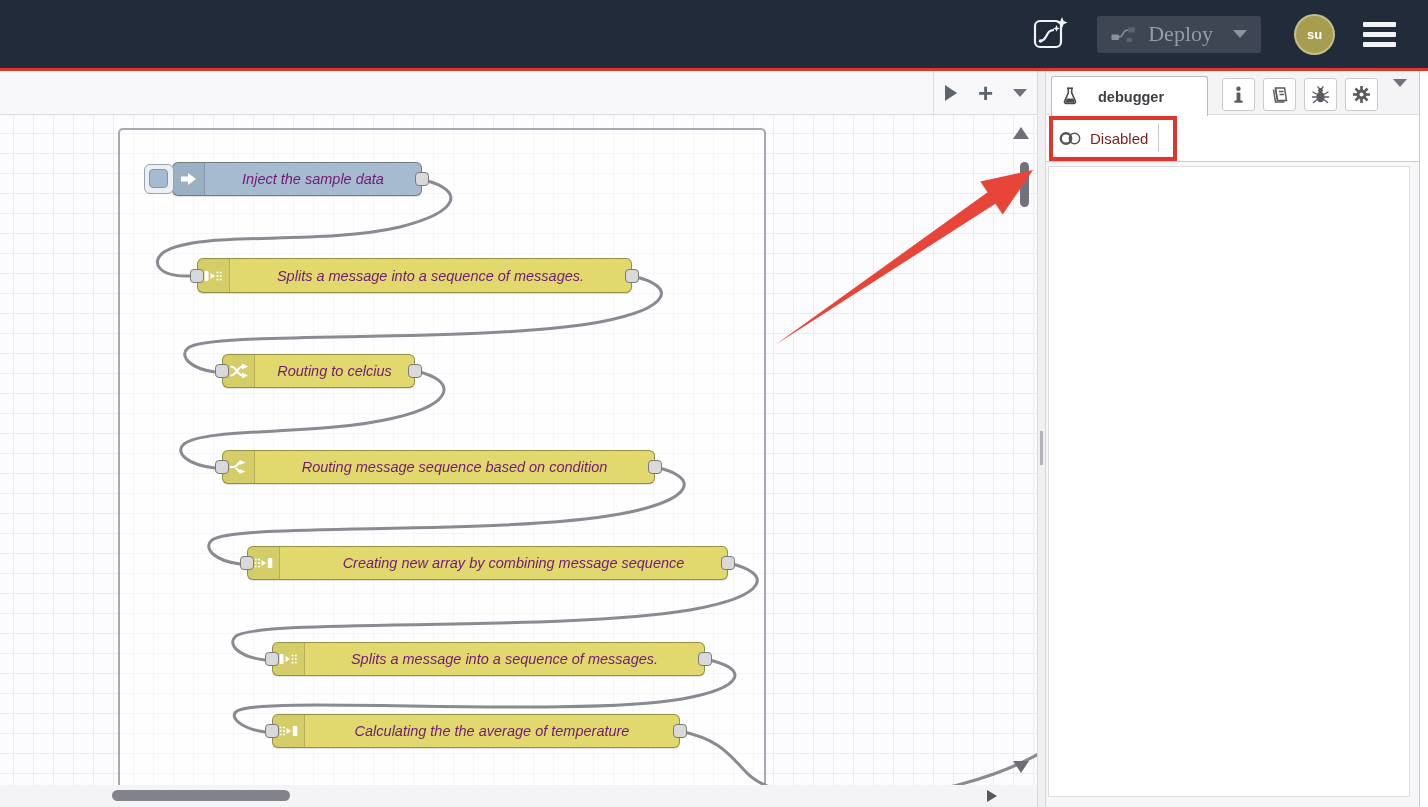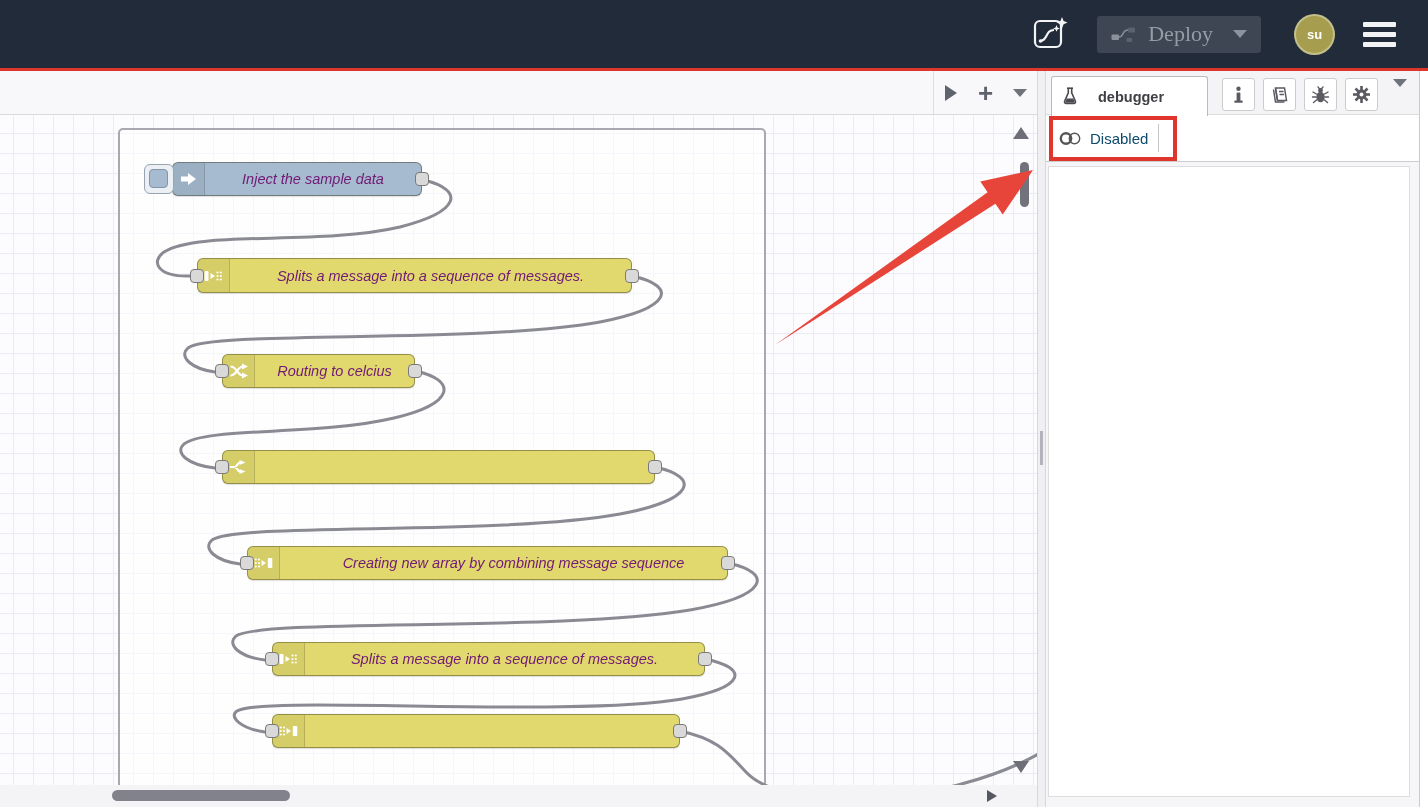--- a/index.html
+++ b/index.html
@@ -60,21 +60,21 @@
   
   #sidebar { position:absolute; left:1046px; top:71px; width:374px; height:736px; background:#f6f6f9; border-right:1px solid #ccc; }
   .sb-tabs { position:absolute; left:0; top:0; width:100%; height:44px; background:#f4f4f7; border-bottom:1px solid #ddd; }
   .sb-tab { position:absolute; left:5px; top:5px; width:157px; height:40px; background:#fff; border:1px solid #bbb; border-bottom:none; border-radius:3px 3px 0 0; z-index:2; display:flex; align-items:center; gap:20px; padding:0 10px; cursor:pointer; }
   .sb-tab .tlabel { font-size:14.5px; font-weight:bold; color:#3f3f45; }
   .sb-btns { position:absolute; left:176px; top:7px; display:flex; gap:8px; }
   .sb-btn { width:33px; height:33px; background:#fff; border:1px solid #ccc; border-radius:3px; display:flex; align-items:center; justify-content:center; cursor:pointer; }
   .sb-caret { position:absolute; left:347px; top:16px; cursor:pointer; }
 
   .sb-toolbar { position:absolute; left:0; top:44px; width:100%; height:47px; background:#fff; border-bottom:1px solid #ccc; display:flex; align-items:center; }
-  .disabled-btn { display:inline-flex; align-items:center; gap:8px; margin-left:13px; background:transparent; border:none; font-size:15px; color:#0c4a6e; cursor:pointer; font-family:"Liberation Sans", sans-serif; }
+  .disabled-btn { display:inline-flex; align-items:center; gap:8px; margin-left:13px; background:transparent; border:none; font-size:15px; color:#7f1d1d; cursor:pointer; font-family:"Liberation Sans", sans-serif; }
   .sb-sep { display:inline-block; width:1px; height:28px; background:#c6c6cc; margin-left:10px; }
 
   .sb-content { position:absolute; left:0; top:91px; width:100%; height:645px; background:#f6f6f9; }
   .sb-panel { position:absolute; left:2px; top:4px; right:9px; bottom:10px; background:#fff; border:1px solid #ddd; }
 
   
   #hl-rect { position:absolute; border-style:solid; z-index:40; pointer-events:none; }
   #annot { position:absolute; left:0; top:0; z-index:50; pointer-events:none; }
 </style>
 </head>
@@ -187,20 +187,21 @@
         <span class="port out"></span>
       </div>
       <div class="node" style="left: 222px; top: 335px; width: 433px; height: 34px; background: rgb(226, 217, 110);">
         <span class="icon-box">
           <svg width="19" height="18" viewBox="0 0 19 18">
             <path d="M1,9 h4 M5,9 C9,9 8,4.5 11,4.5 M5,9 C9,9 8,13.5 11,13.5" stroke="#fff" stroke-width="2.2" fill="none"></path>
             <path d="M10.5,2 l6,2.5 -6,2.5 z" fill="#fff"></path>
             <path d="M10.5,11 l6,2.5 -6,2.5 z" fill="#fff"></path>
           </svg>
         </span>
+        <span class="nlabel">Routing message sequence based on condition</span>
         <span class="port in"></span>
         <span class="port out"></span>
       </div>
       <div class="node" style="left: 247px; top: 431px; width: 481px; height: 34px; background: rgb(226, 217, 110); gap: 20px;">
         <span class="icon-box">
           <svg width="21" height="18" viewBox="0 0 21 18">
             <g fill="#fff">
               <circle cx="2.7" cy="5.5" r="1.1"></circle>
               <circle cx="6" cy="5.5" r="1.1"></circle>
               <circle cx="2.7" cy="9" r="1.1"></circle>
@@ -243,20 +244,21 @@
               <circle cx="6" cy="5.5" r="1.1"></circle>
               <circle cx="2.7" cy="9" r="1.1"></circle>
               <circle cx="6" cy="9" r="1.1"></circle>
               <circle cx="2.7" cy="12.5" r="1.1"></circle>
               <circle cx="6" cy="12.5" r="1.1"></circle>
             </g>
             <path d="M8.5,6 l4.5,3 -4.5,3 z" fill="#fff"></path>
             <rect x="14.8" y="4" width="4.5" height="10" rx="1" fill="#fff"></rect>
           </svg>
         </span>
+        <span class="nlabel">Calculating the the average of temperature</span>
         <span class="port in"></span>
         <span class="port out"></span>
       </div>
     </div>
 
   <div id="hscroll">
     <div id="h-thumb"></div>
     <div id="h-right"></div>
   </div>
 

